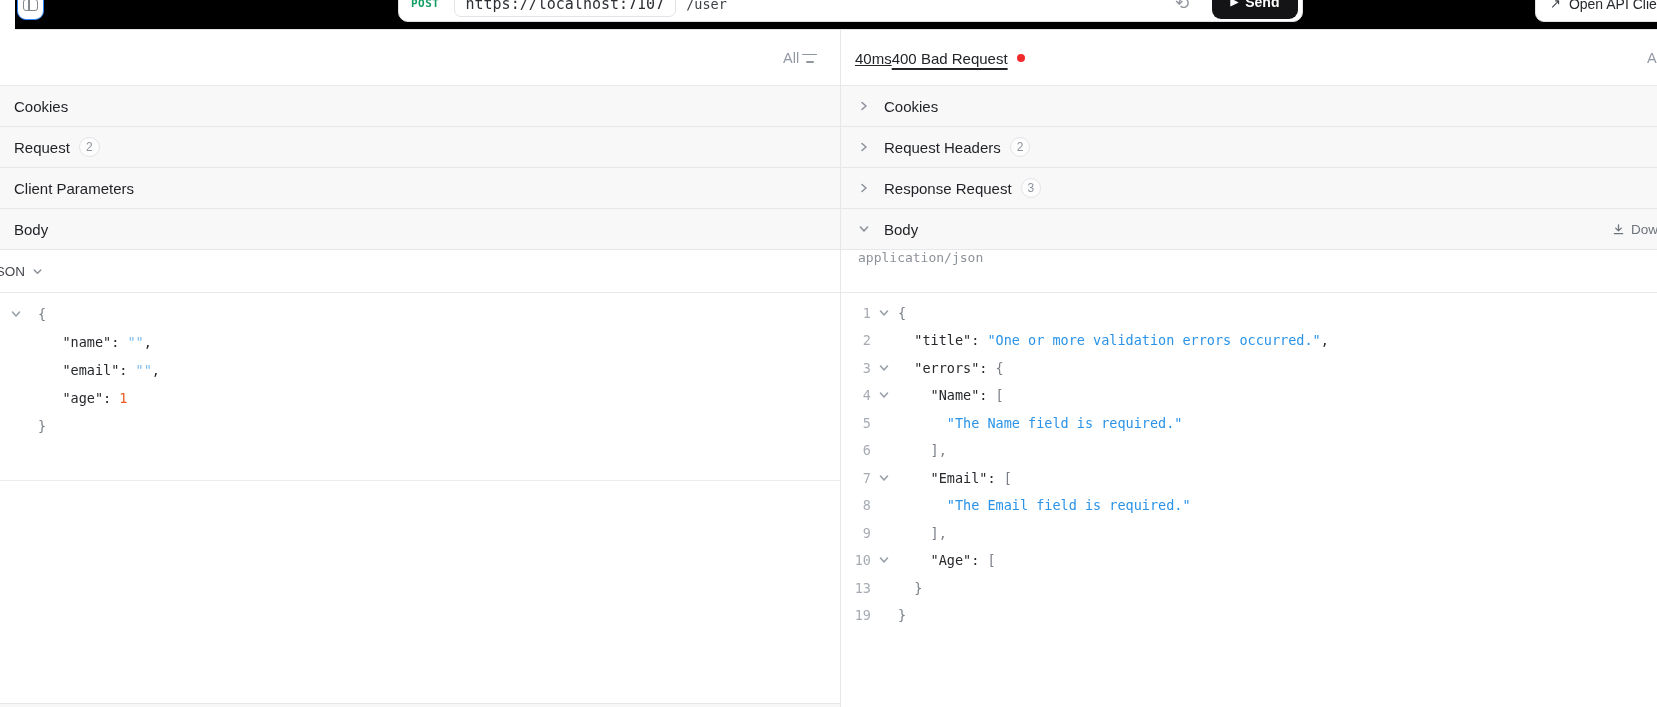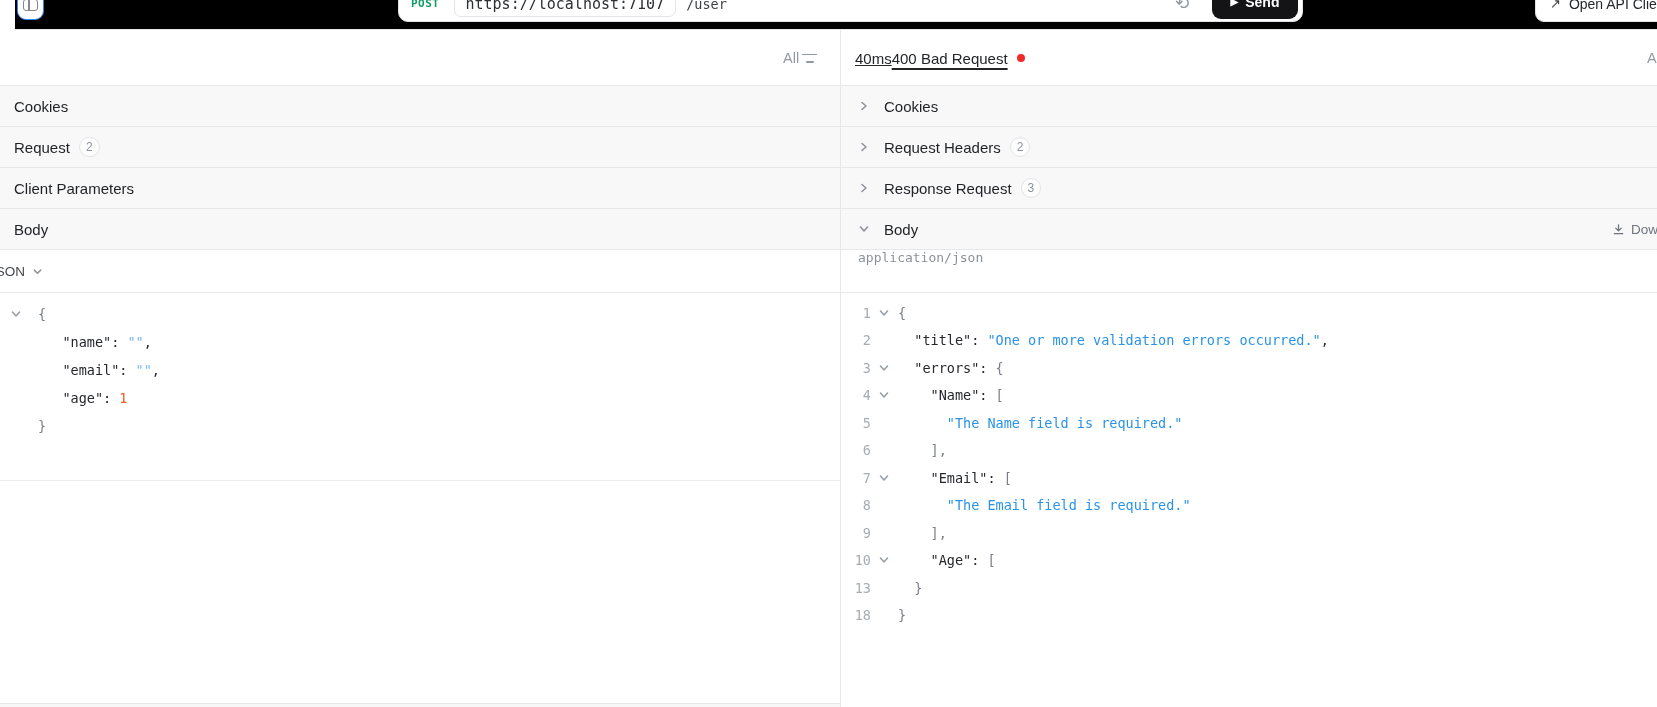--- a/index.html
+++ b/index.html
@@ -254,17 +254,17 @@
     <div class="cline"><span class="ln">6</span><span class="fold"></span><span class="codetext"><span class="tok-punc">    ],</span></span></div>
     <div class="cline"><span class="ln">7</span><span class="fold"><svg viewBox="0 0 12 12" width="12" height="12" fill="none" stroke="currentColor" stroke-width="1.6" stroke-linecap="round" stroke-linejoin="round">
           <path d="M2.5 4 L6 8 L9.5 4"></path>
         </svg></span><span class="codetext"><span class="tok-key">    "Email"</span><span class="tok-plain">: </span><span class="tok-punc">[</span></span></div>
     <div class="cline"><span class="ln">8</span><span class="fold"></span><span class="codetext"><span class="tok-str">      "The Email field is required."</span></span></div>
     <div class="cline"><span class="ln">9</span><span class="fold"></span><span class="codetext"><span class="tok-punc">    ],</span></span></div>
     <div class="cline"><span class="ln">10</span><span class="fold"><svg viewBox="0 0 12 12" width="12" height="12" fill="none" stroke="currentColor" stroke-width="1.6" stroke-linecap="round" stroke-linejoin="round">
           <path d="M2.5 4 L6 8 L9.5 4"></path>
         </svg></span><span class="codetext"><span class="tok-key">    "Age"</span><span class="tok-plain">: </span><span class="tok-punc">[</span></span></div>
     <div class="cline"><span class="ln">13</span><span class="fold"></span><span class="codetext"><span class="tok-punc">  }</span></span></div>
-    <div class="cline"><span class="ln">18</span><span class="fold"></span><span class="codetext"><span class="tok-punc">}</span></span></div>
+    <div class="cline"><span class="ln">19</span><span class="fold"></span><span class="codetext"><span class="tok-punc">}</span></span></div>
   </div>
 
 <div class="editor-bottom-border"></div>
 <div class="bottom-strip"></div>
 
 </body></html>

